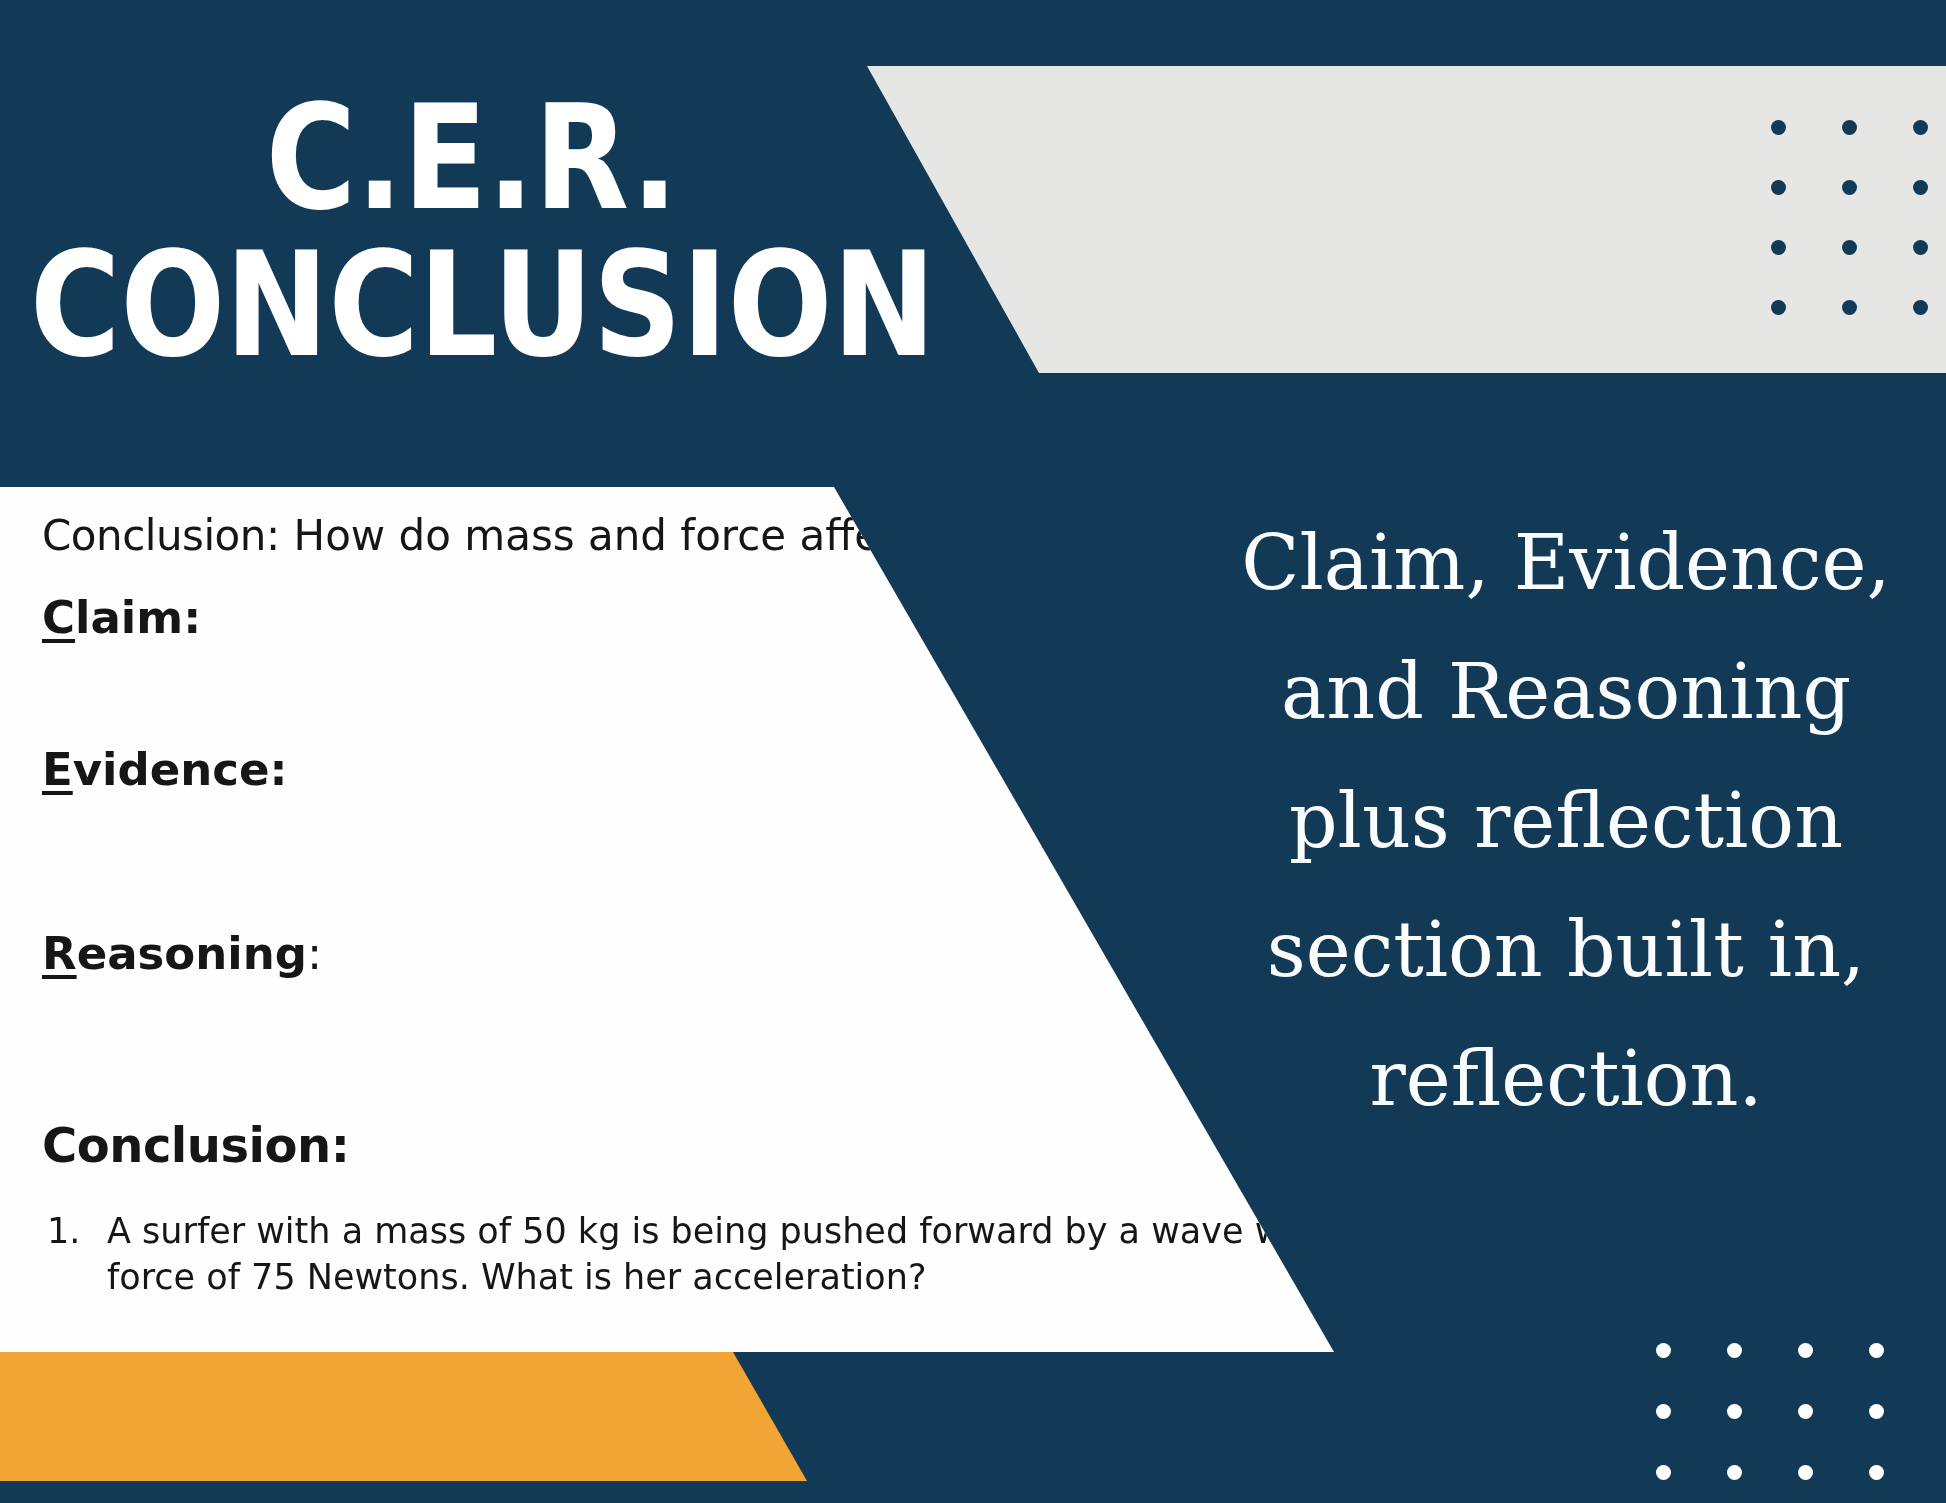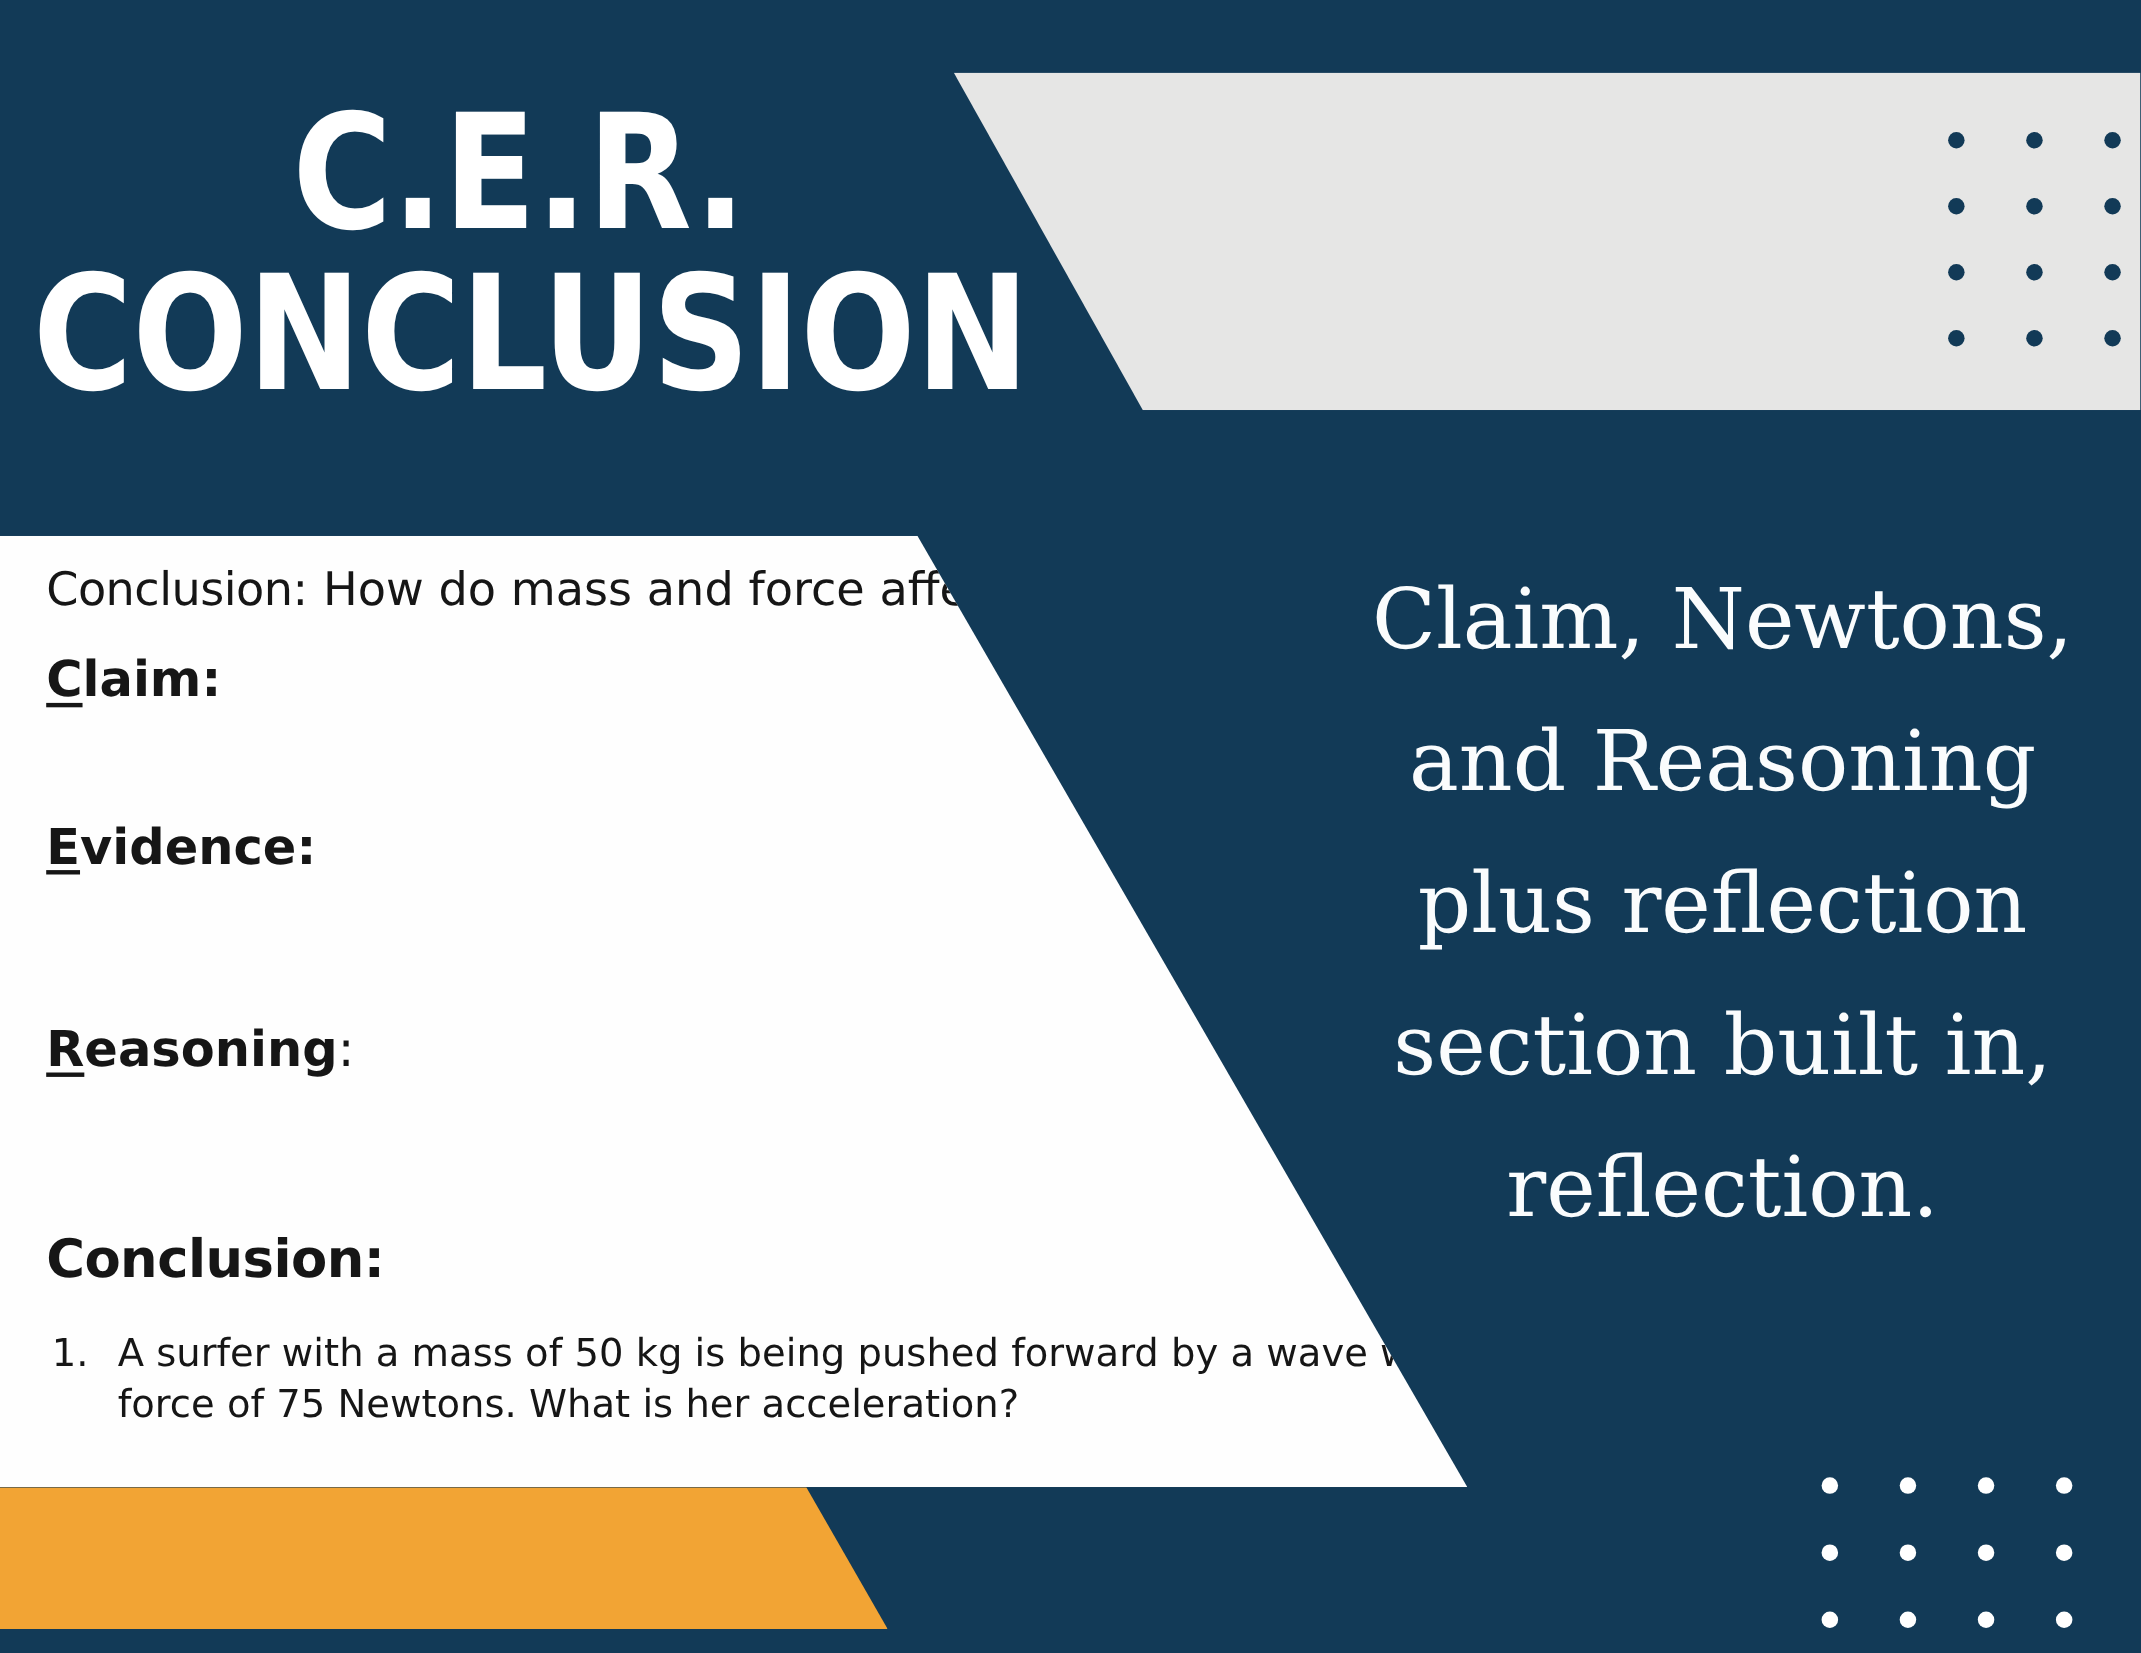--- a/index.html
+++ b/index.html
@@ -109,21 +109,21 @@
   <div class="w-line w-question">
     <span class="q-num">1.</span>
     <span class="q-text">
       <div>A surfer with a mass of 50 kg is being pushed forward by a wave with a</div>
       <div>force of 75 Newtons. What is her acceleration?</div>
     </span>
   </div>
 </div>
 
 <div class="tagline">
-  <div>Claim, Newtons,</div>
+  <div>Claim, Evidence,</div>
   <div>and Reasoning</div>
   <div>plus reflection</div>
   <div>section built in,</div>
   <div>reflection.</div>
 </div>
 
 <div class="dot-grid dots-top">
     <div class="dot"></div>
     <div class="dot"></div>
     <div class="dot"></div>

